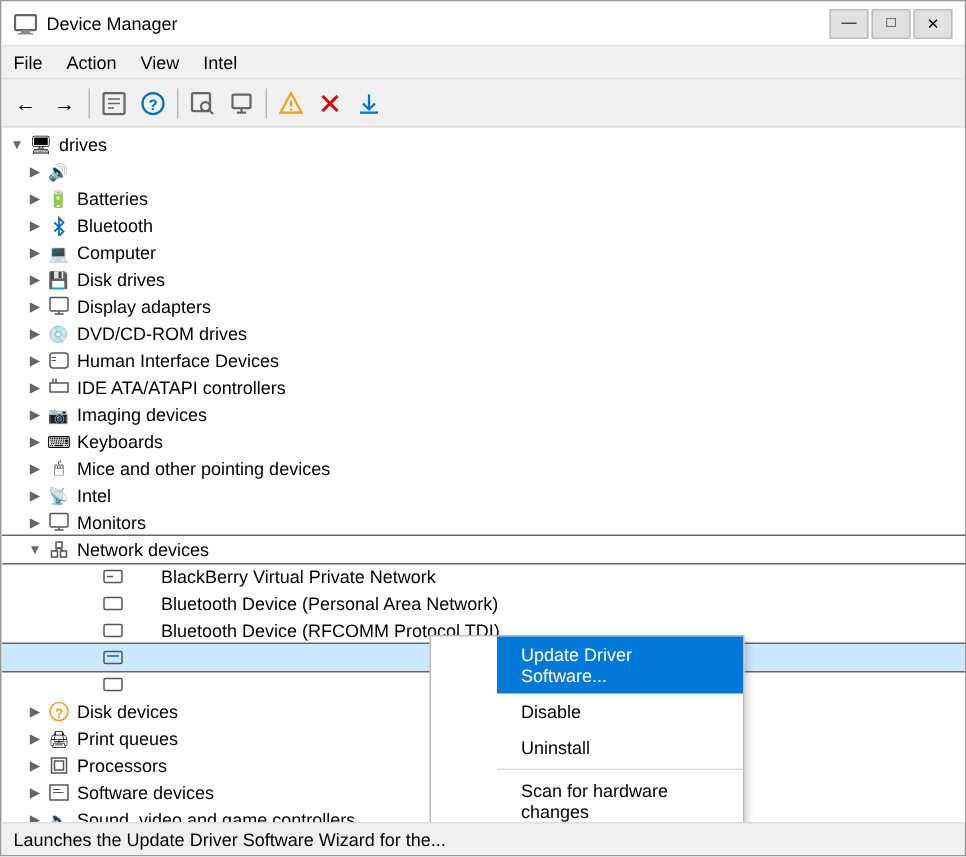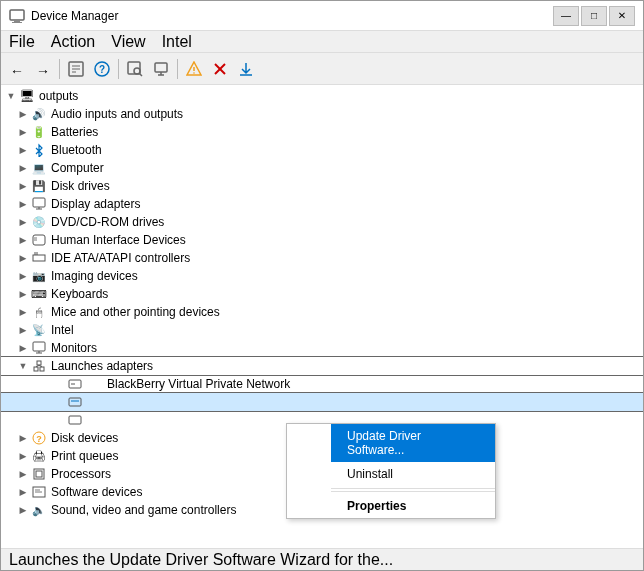--- a/index.html
+++ b/index.html
@@ -66,21 +66,21 @@
       background: #f0f0f0;
       height: 22px;
       display: flex;
       align-items: center;
       border-bottom: 1px solid #ddd;
     }
 
     .menu-item {
       padding: 2px 8px;
       cursor: pointer;
-      font-size: 16px;
+      font-size: 12px;
     }
 
     
     .toolbar {
       background: #f0f0f0;
       height: 32px;
       display: flex;
       align-items: center;
       padding: 0 4px;
       border-bottom: 1px solid #ddd;
@@ -190,21 +190,21 @@
     }
 
     
     .status-bar {
       height: 22px;
       background: #f0f0f0;
       border-top: 1px solid #ddd;
       display: flex;
       align-items: center;
       padding: 0 8px;
-      font-size: 16px;
+      font-size: 12px;
     }
 
     
     .ico-monitor::before { content: "🖥"; font-size: 12px; }
     .ico-audio::before { content: "🔊"; font-size: 11px; }
     .ico-battery::before { content: "🔋"; font-size: 11px; }
     .ico-pc::before { content: "💻"; font-size: 11px; }
     .ico-disk::before { content: "💾"; font-size: 11px; }
     .ico-dvd::before { content: "💿"; font-size: 11px; }
     .ico-imaging::before { content: "📷"; font-size: 11px; }
@@ -304,27 +304,26 @@
       </svg>
     </button>
   </div>
 
   <div class="main-area">
     <div class="tree-view">
 
       <div class="tree-item">
         <span class="expand-icon">▼</span>
         <span class="tree-icon ico-monitor"></span>
-        <span>outputs</span>
+        <span>drives</span>
       </div>
 
       <div class="tree-item indent-1">
         <span class="expand-icon">▶</span>
         <span class="tree-icon ico-audio"></span>
-        <span>Audio inputs and outputs</span>
       </div>
 
       <div class="tree-item indent-1">
         <span class="expand-icon">▶</span>
         <span class="tree-icon ico-battery"></span>
         <span>Batteries</span>
       </div>
 
       <div class="tree-item indent-1">
         <span class="expand-icon">▶</span>
@@ -430,35 +429,53 @@
         <span class="expand-icon">▼</span>
         <span class="tree-icon">
           <svg width="14" height="14" viewBox="0 0 14 14">
               <rect x="2" y="8" width="4" height="4" fill="none" stroke="#555" stroke-width="1"></rect>
               <rect x="8" y="8" width="4" height="4" fill="none" stroke="#555" stroke-width="1"></rect>
               <rect x="5" y="2" width="4" height="4" fill="none" stroke="#555" stroke-width="1"></rect>
               <line x1="4" y1="8" x2="7" y2="6" stroke="#555" stroke-width="1"></line>
               <line x1="10" y1="8" x2="7" y2="6" stroke="#555" stroke-width="1"></line>
             </svg>
         </span>
-        <span>Launches adapters</span>
+        <span>Network devices</span>
       </div>
 
       <div class="tree-item indent-2">
         <span class="expand-icon" style="visibility:hidden;">▶</span>
         <span class="tree-icon">
           <svg width="14" height="14" viewBox="0 0 14 14">
               <rect x="1" y="3" width="12" height="8" rx="1" fill="none" stroke="#555" stroke-width="1"></rect>
               <line x1="3" y1="7" x2="7" y2="7" stroke="#555" stroke-width="1"></line>
             </svg>
         </span>
         <span>BlackBerry Virtual Private Network</span>
       </div>
 
-
+      <div class="tree-item indent-2">
+        <span class="expand-icon" style="visibility:hidden;">▶</span>
+        <span class="tree-icon">
+          <svg width="14" height="14" viewBox="0 0 14 14">
+              <rect x="1" y="3" width="12" height="8" rx="1" fill="none" stroke="#555" stroke-width="1"></rect>
+            </svg>
+        </span>
+        <span>Bluetooth Device (Personal Area Network)</span>
+      </div>
+
+      <div class="tree-item indent-2">
+        <span class="expand-icon" style="visibility:hidden;">▶</span>
+        <span class="tree-icon">
+          <svg width="14" height="14" viewBox="0 0 14 14">
+              <rect x="1" y="3" width="12" height="8" rx="1" fill="none" stroke="#555" stroke-width="1"></rect>
+            </svg>
+        </span>
+        <span>Bluetooth Device (RFCOMM Protocol TDI)</span>
+      </div>
 
       <div class="tree-item indent-2" style="outline: 1px solid #666; background: #cce8ff;">
         <span class="expand-icon" style="visibility:hidden;">▶</span>
         <span class="tree-icon">
           <svg width="14" height="14" viewBox="0 0 14 14">
               <rect x="1" y="3" width="12" height="8" rx="1" fill="none" stroke="#555" stroke-width="1"></rect>
               <line x1="3" y1="6" x2="11" y2="6" stroke="#0070c0" stroke-width="1"></line>
             </svg>
         </span>
       </div>
@@ -513,22 +530,24 @@
       </div>
 
       <div class="tree-item indent-1">
         <span class="expand-icon">▶</span>
         <span class="tree-icon ico-sound"></span>
         <span>Sound, video and game controllers</span>
       </div>
 
       <div class="context-menu">
         <div class="ctx-item active">Update Driver Software...</div>
+        <div class="ctx-item">Disable</div>
         <div class="ctx-item">Uninstall</div>
         <div class="ctx-sep"></div>
+        <div class="ctx-item">Scan for hardware changes</div>
         <div class="ctx-sep"></div>
         <div class="ctx-item" style="font-weight:bold;">Properties</div>
       </div>
 
     </div>
   </div>
 
   <div class="status-bar">
     <span>Launches the Update Driver Software Wizard for the...</span>
   </div>

